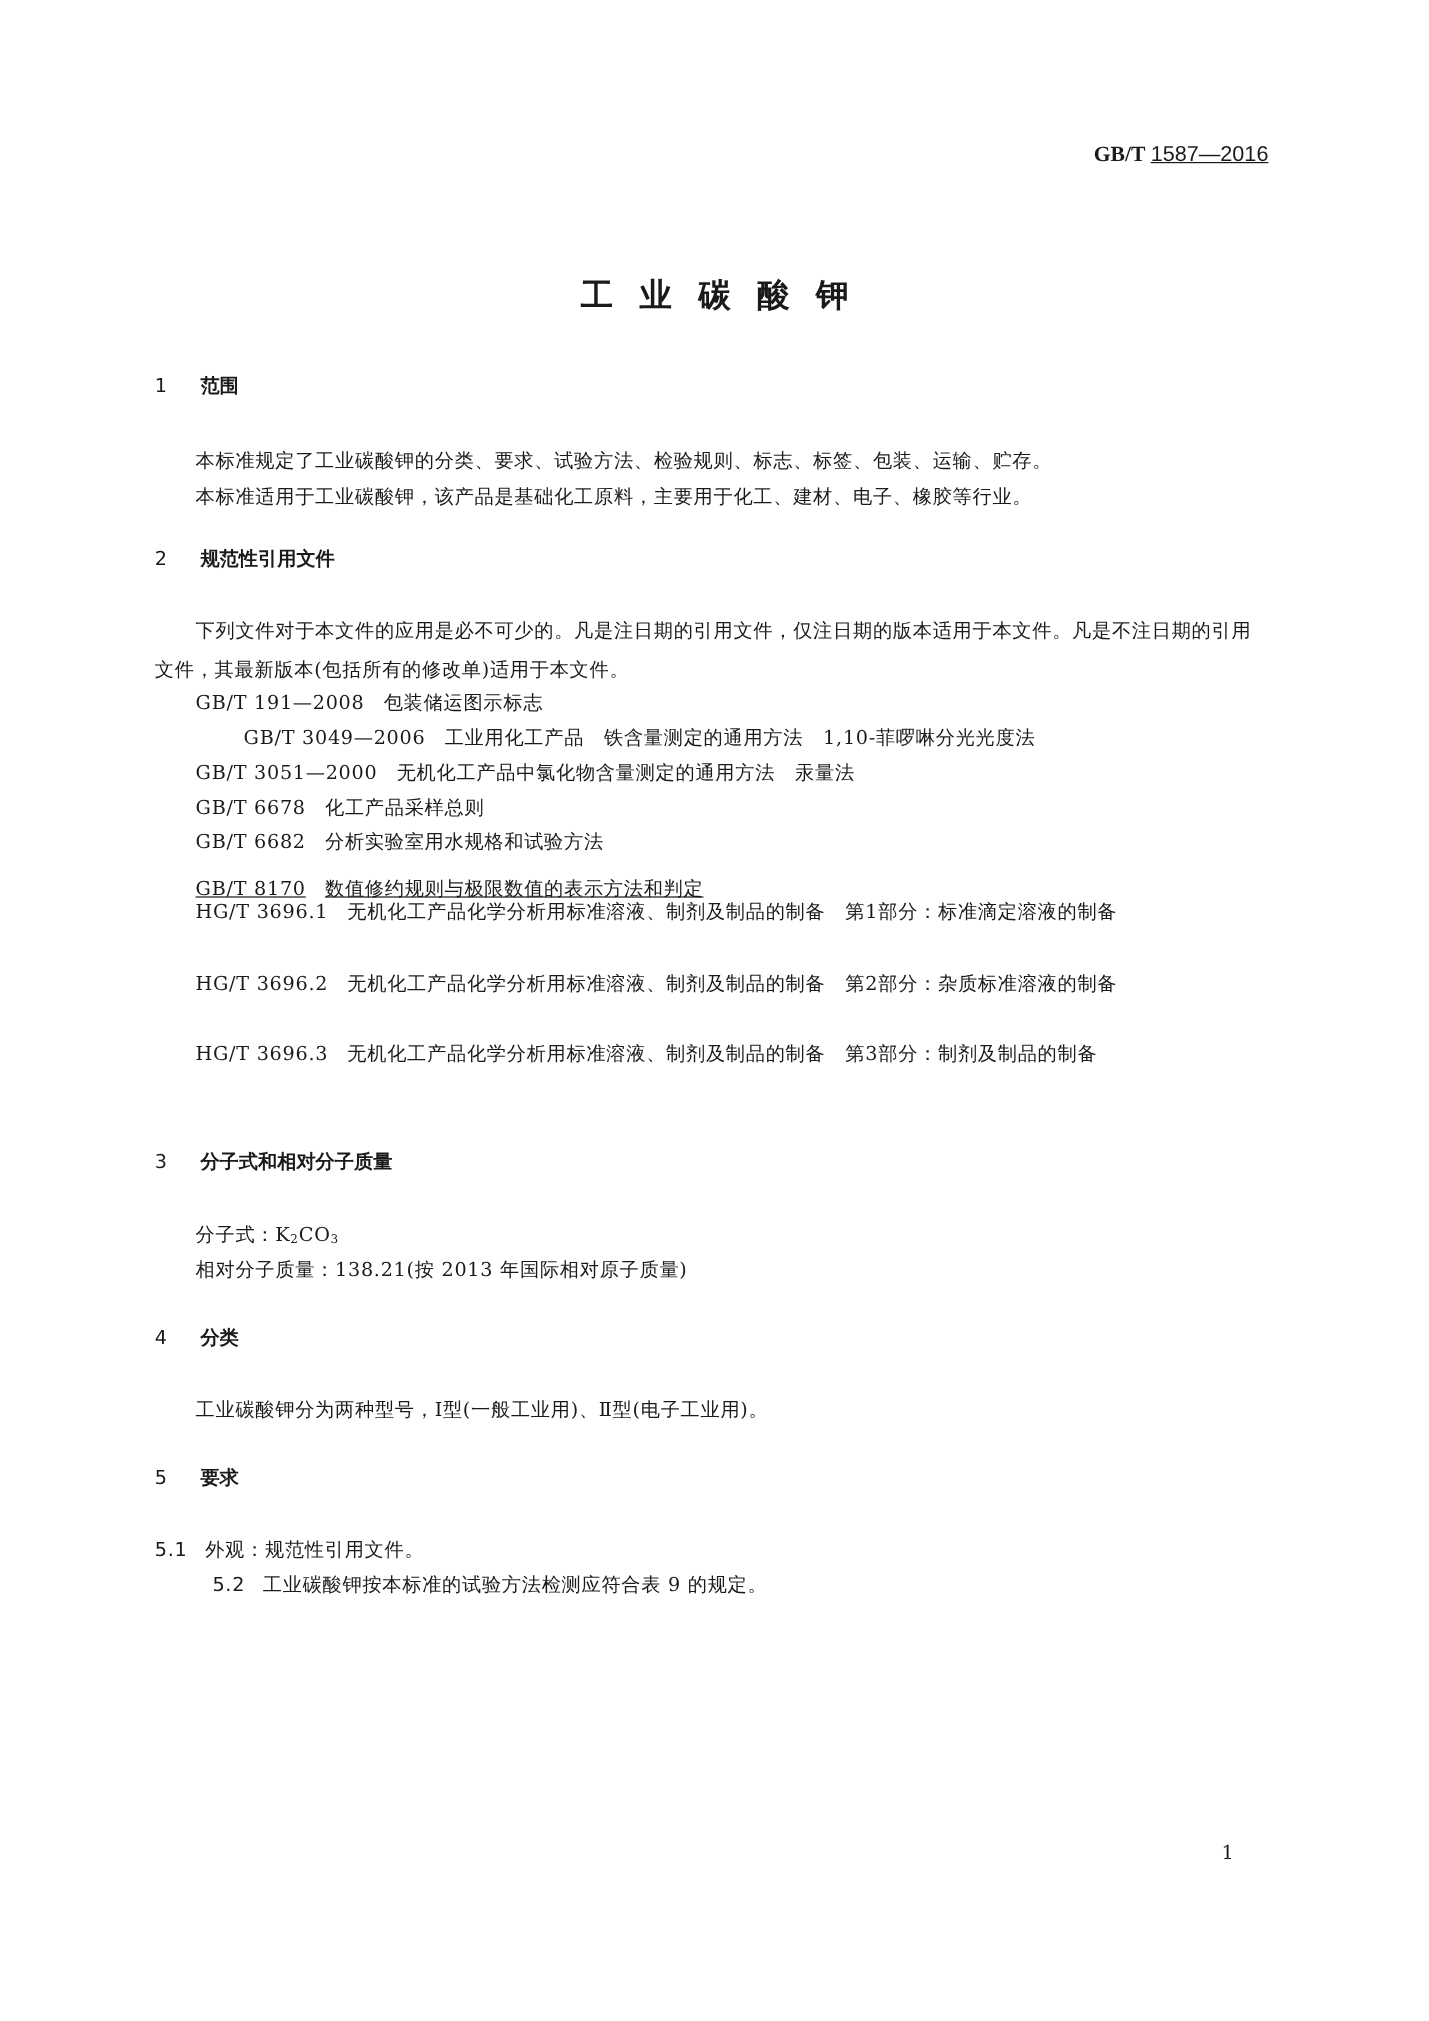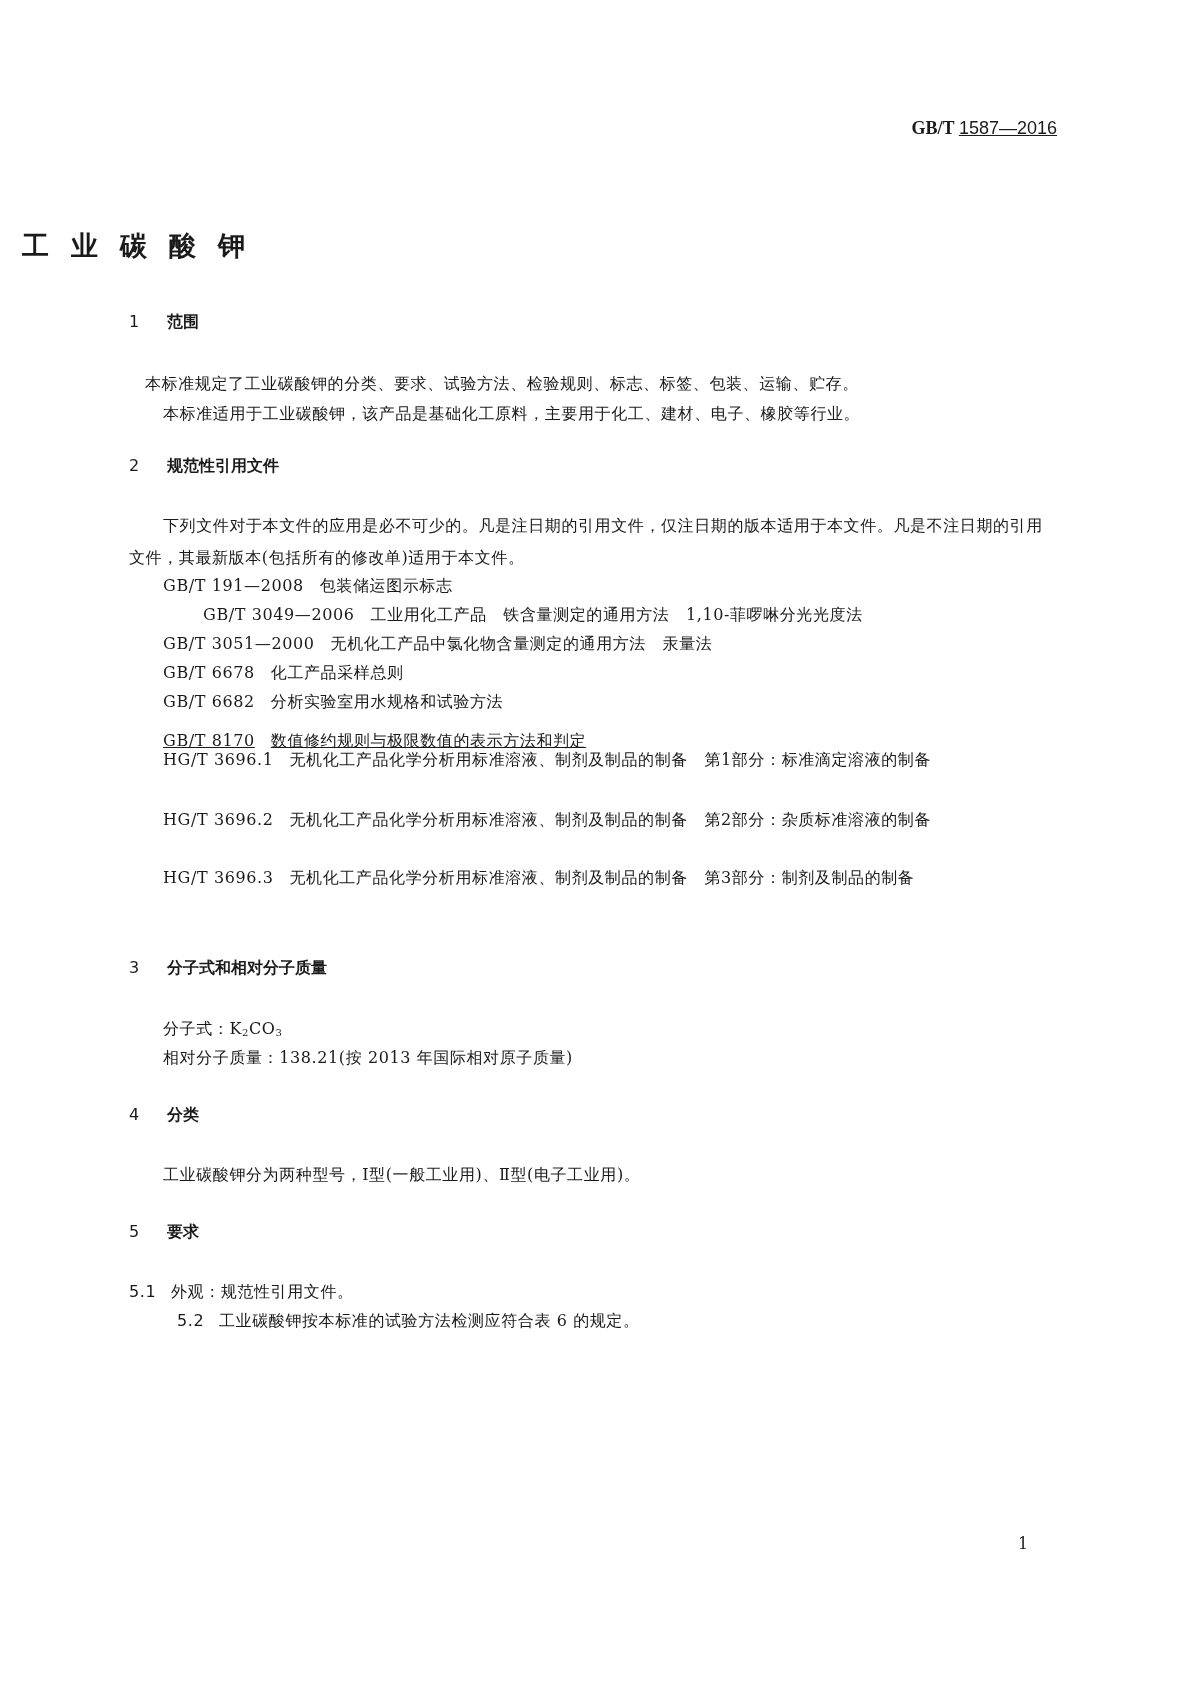--- a/index.html
+++ b/index.html
@@ -2,21 +2,21 @@
 <html><head>
 <meta charset="utf-8">
 <style>
   html, body { margin: 0; padding: 0; background: #ffffff; }
   body { width: 1191px; height: 1684px; position: relative; overflow: hidden; color: #1a1a1a;
          font-family: "DejaVu Serif", "Liberation Serif", serif; }
   .abs { position: absolute; white-space: nowrap; }
   .std-code { right: 134px; top: 118px; font-size: 18px; font-family: "Liberation Serif", serif; }
   .std-code b { font-weight: bold; }
   .std-code .num { font-family: "Liberation Sans", sans-serif; text-decoration: underline; }
-  .title { left: 0; width: 1191px; top: 228px; font-size: 27px; letter-spacing: 22px;
+  .title { left: 0; width: 1191px; text-align: center; top: 228px; font-size: 27px; letter-spacing: 22px;
            font-family: "DejaVu Sans", sans-serif; font-weight: bold; padding-left: 22px; box-sizing: border-box; }
   .h { font-family: "DejaVu Sans", sans-serif; font-size: 16px; font-weight: bold; }
   .h .n { font-weight: normal; display: inline-block; width: 38px; }
   .p { font-size: 16px; line-height: 32px; letter-spacing: 0.6px; }
   .para { position: absolute; left: 129px; width: 930px; white-space: normal; font-size: 16px; line-height: 32px;
           text-indent: 34px; letter-spacing: 0.6px; }
   sub { font-size: 10px; vertical-align: -2px; }
   .gap { display: inline-block; width: 16px; }
   .pn { font-size: 16px; }
 </style>
@@ -26,21 +26,21 @@
 <div class="abs std-code">
   <b>GB/T</b>
   <span class="num">1587—2016</span>
 </div>
 
 <div class="abs title">工业碳酸钾</div>
 
 <div class="abs h" style="left:129px; top:312px;">
   <span class="n">1</span><span>范围</span>
 </div>
-<div class="abs p" style="left:145px; top:368px;">本标准规定了工业碳酸钾的分类、要求、试验方法、检验规则、标志、标签、包装、运输、贮存。</div>
+<div class="abs p" style="left:163px; top:368px;">本标准规定了工业碳酸钾的分类、要求、试验方法、检验规则、标志、标签、包装、运输、贮存。</div>
 <div class="abs p" style="left:163px; top:398px;">本标准适用于工业碳酸钾，该产品是基础化工原料，主要用于化工、建材、电子、橡胶等行业。</div>
 
 <div class="abs h" style="left:129px; top:456px;">
   <span class="n">2</span><span>规范性引用文件</span>
 </div>
 <div class="para" style="top:510px;">下列文件对于本文件的应用是必不可少的。凡是注日期的引用文件，仅注日期的版本适用于本文件。凡是不注日期的引用文件，其最新版本(包括所有的修改单)适用于本文件。</div>
 
 <div class="abs p" style="left:163px; top:570px;">
   <span>GB/T 191—2008</span><span class="gap"></span><span>包装储运图示标志</span>
 </div>
@@ -82,16 +82,16 @@
 </div>
 <div class="abs p" style="left:163px; top:1159px;">工业碳酸钾分为两种型号，Ⅰ型(一般工业用)、Ⅱ型(电子工业用)。</div>
 
 <div class="abs h" style="left:129px; top:1222px;">
   <span class="n">5</span><span>要求</span>
 </div>
 <div class="abs p" style="left:129px; top:1276px;">
   <span style="font-family:'DejaVu Sans',sans-serif; display:inline-block; width:42px;">5.1</span><span>外观：规范性引用文件。</span>
 </div>
 <div class="abs p" style="left:129px; top:1305px;">
-  <span style="font-family:'DejaVu Sans',sans-serif; display:inline-block; width:42px;margin-left:48px;">5.2</span><span>工业碳酸钾按本标准的试验方法检测应符合表 6 的规定。</span>
+  <span style="font-family:'DejaVu Sans',sans-serif; display:inline-block; width:42px;margin-left:48px;">5.2</span><span>工业碳酸钾按本标准的试验方法检测应符合表 9 的规定。</span>
 </div>
 
 <div class="abs pn" style="left:1018px; top:1534px;">1</div>
 
 </body></html>

